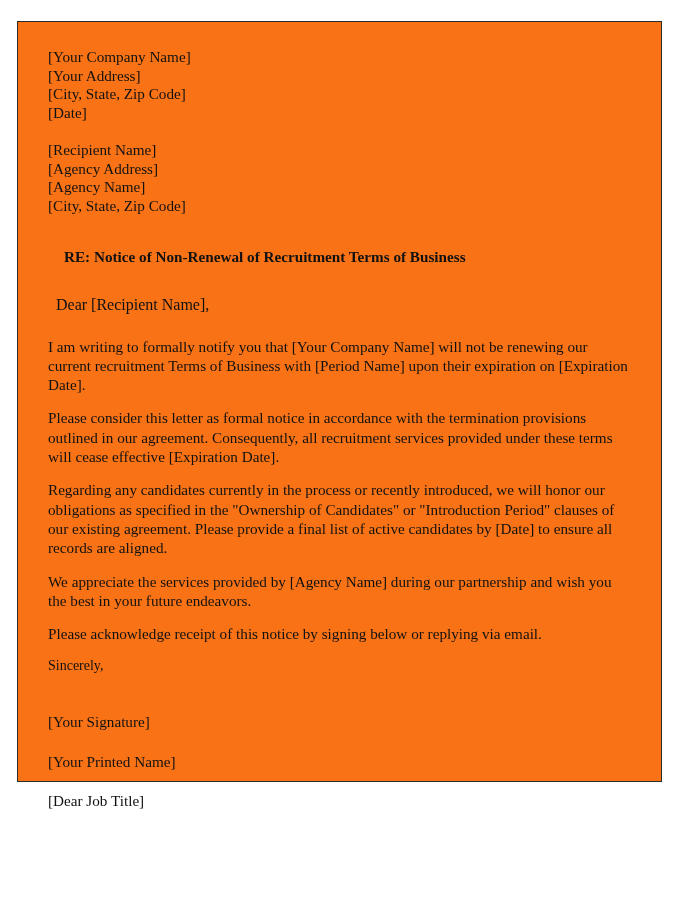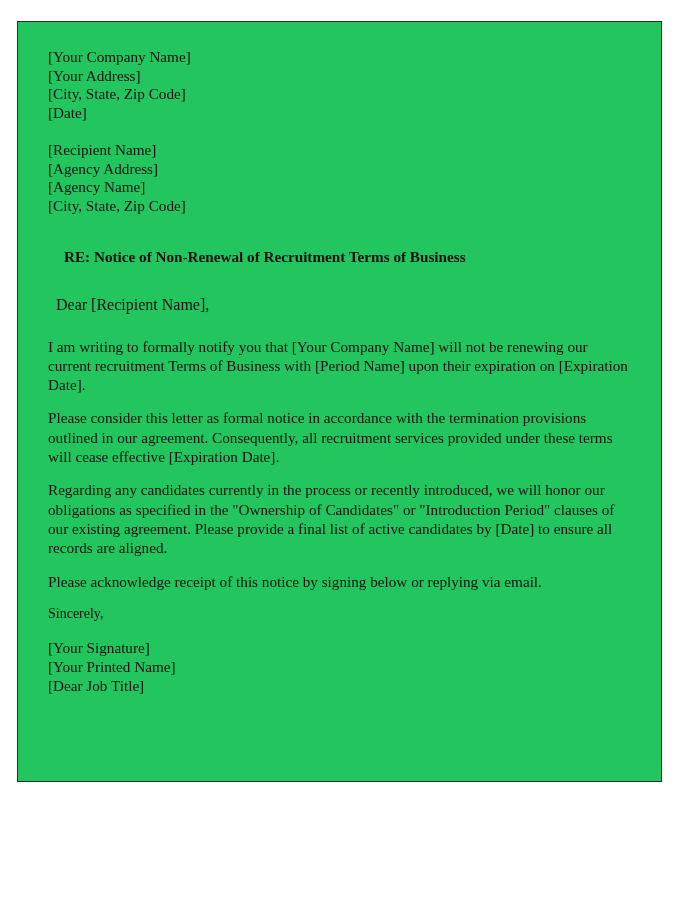--- a/index.html
+++ b/index.html
@@ -16,21 +16,21 @@
   }
 
   .page-frame {
     position: absolute;
     left: 17px;
     top: 21px;
     width: 645px;
     height: 761px;
     border: 1.5px solid #2b2b2b;
     box-sizing: border-box;
-    background: #22c55e;
+    background: #f97316;
   }
 
   .letter-body {
     position: absolute;
     left: 30px;
     top: 26px;
     width: 584px;
   }
 
   .address-block {
@@ -79,20 +79,21 @@
 
   .signature-block {
     font-size: 15.2px;
     line-height: 18.6px;
     margin: 0;
     padding-top: 16px;
   }
   .signature-block .sig-line {
     display: block;
     white-space: pre;
+    margin-top: 21px;
   }
 </style>
 </head>
 <body>
 
 <div class="page-frame">
   <div class="letter-body">
 
     <div class="address-block">
       <span class="addr-line">[Your Company Name]</span>
@@ -110,20 +111,21 @@
       <span class="addr-line">[City, State, Zip Code]</span>
     </div>
 
     <p class="subject-line">RE: Notice of Non-Renewal of Recruitment Terms of Business</p>
 
     <p class="salutation">Dear [Recipient Name],</p>
 
     <p class="para">I am writing to formally notify you that [Your Company Name] will not be renewing our current recruitment Terms of Business with [Period Name] upon their expiration on [Expiration Date].</p>
     <p class="para">Please consider this letter as formal notice in accordance with the termination provisions outlined in our agreement. Consequently, all recruitment services provided under these terms will cease effective [Expiration Date].</p>
     <p class="para">Regarding any candidates currently in the process or recently introduced, we will honor our obligations as specified in the "Ownership of Candidates" or "Introduction Period" clauses of our existing agreement. Please provide a final list of active candidates by [Date] to ensure all records are aligned.</p>
+    <p class="para">We appreciate the services provided by [Agency Name] during our partnership and wish you the best in your future endeavors.</p>
     <p class="para">Please acknowledge receipt of this notice by signing below or replying via email.</p>
 
     <p class="closing">Sincerely,</p>
 
     <div class="signature-block">
       <span class="sig-line">[Your Signature]</span>
       <span class="sig-line">[Your Printed Name]</span>
       <span class="sig-line">[Dear Job Title]</span>
     </div>
 

